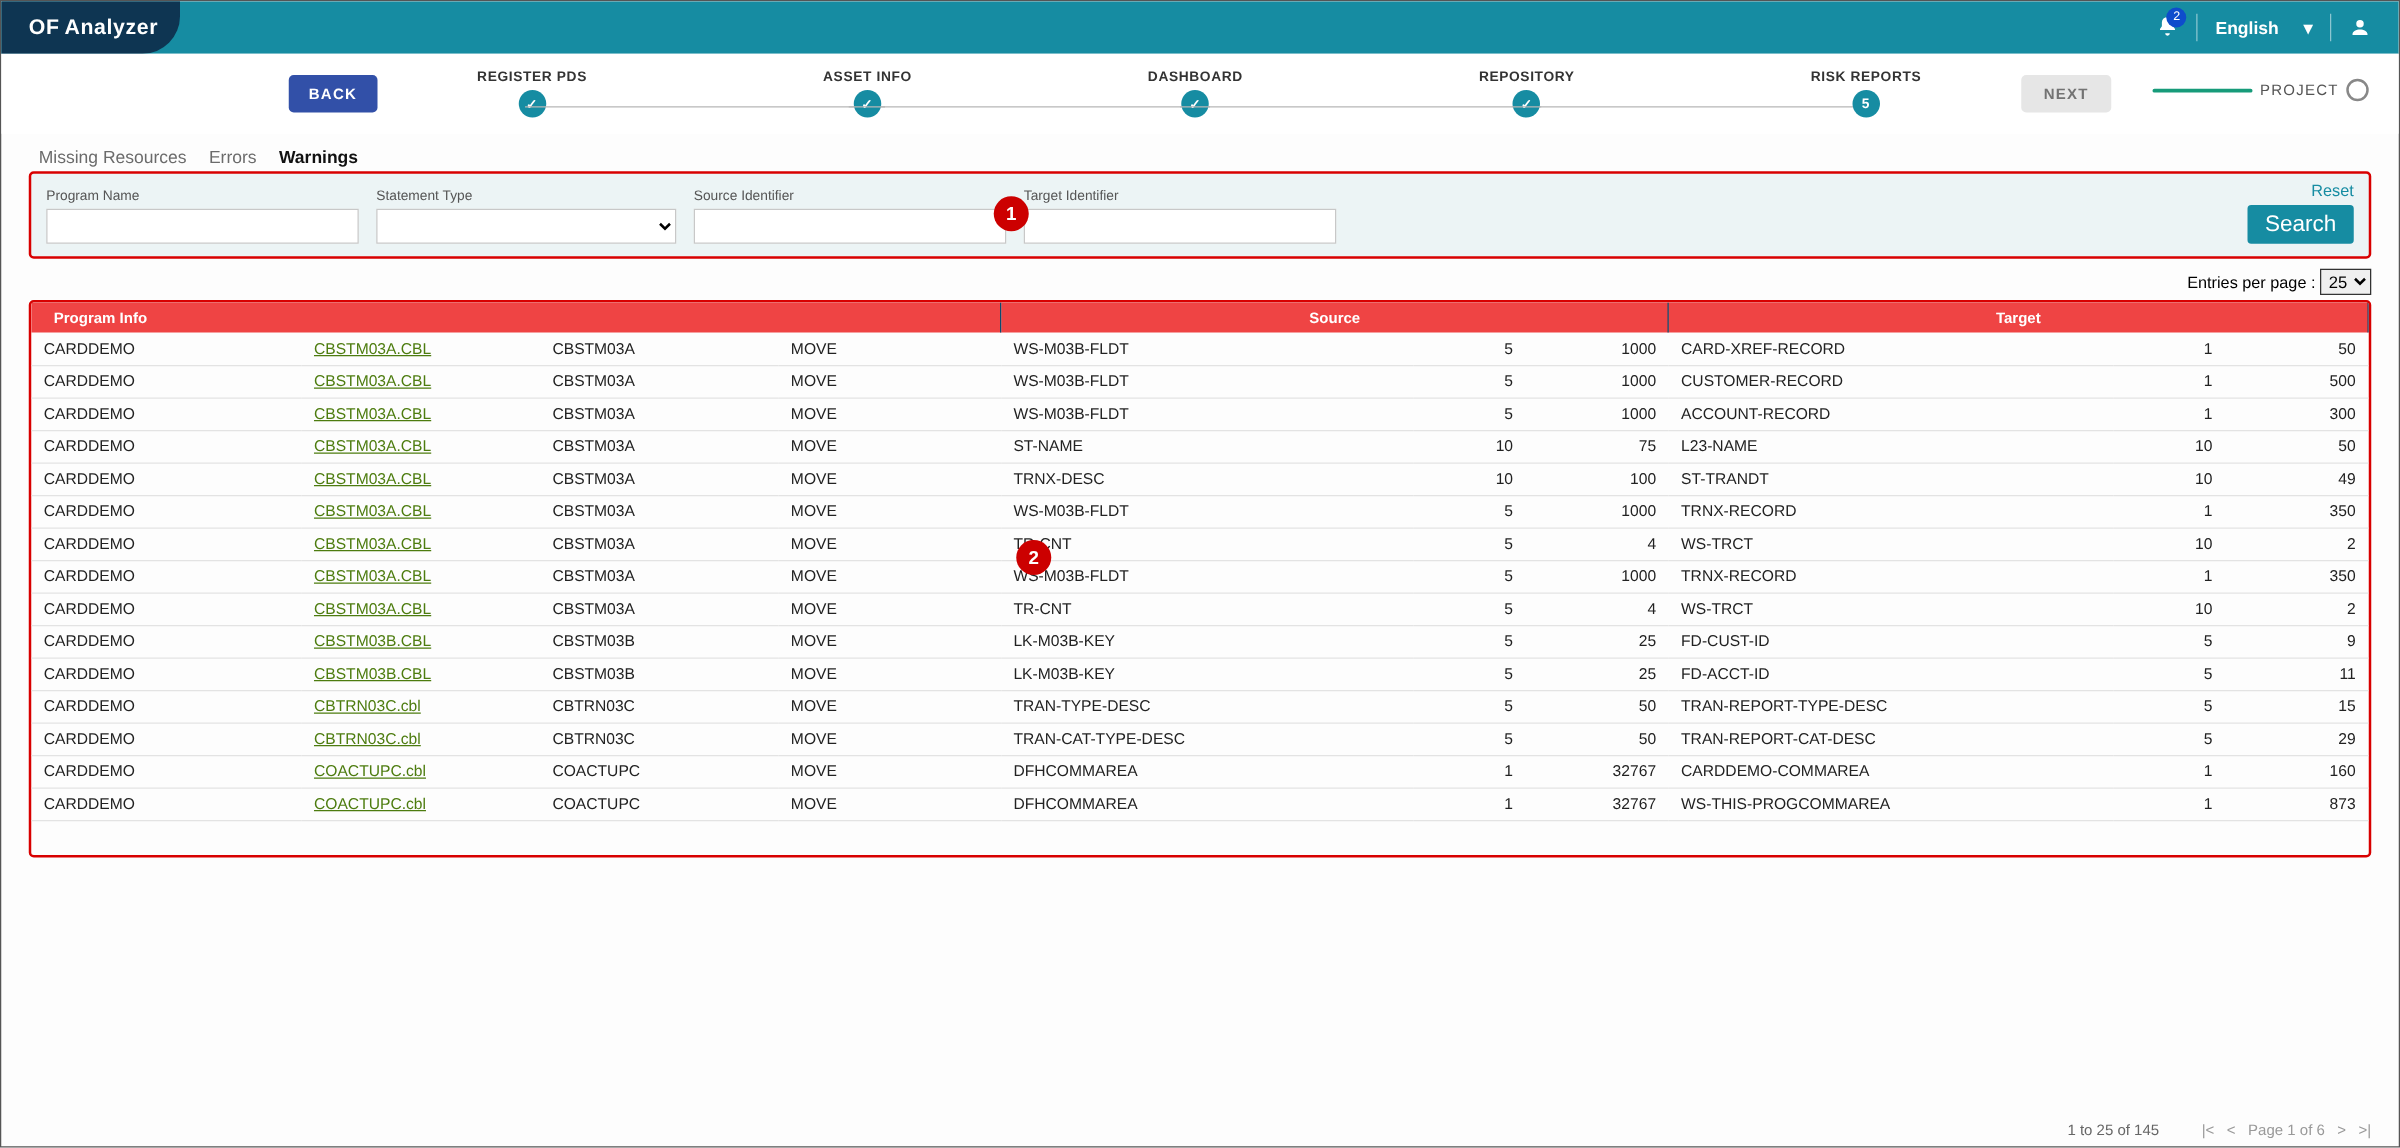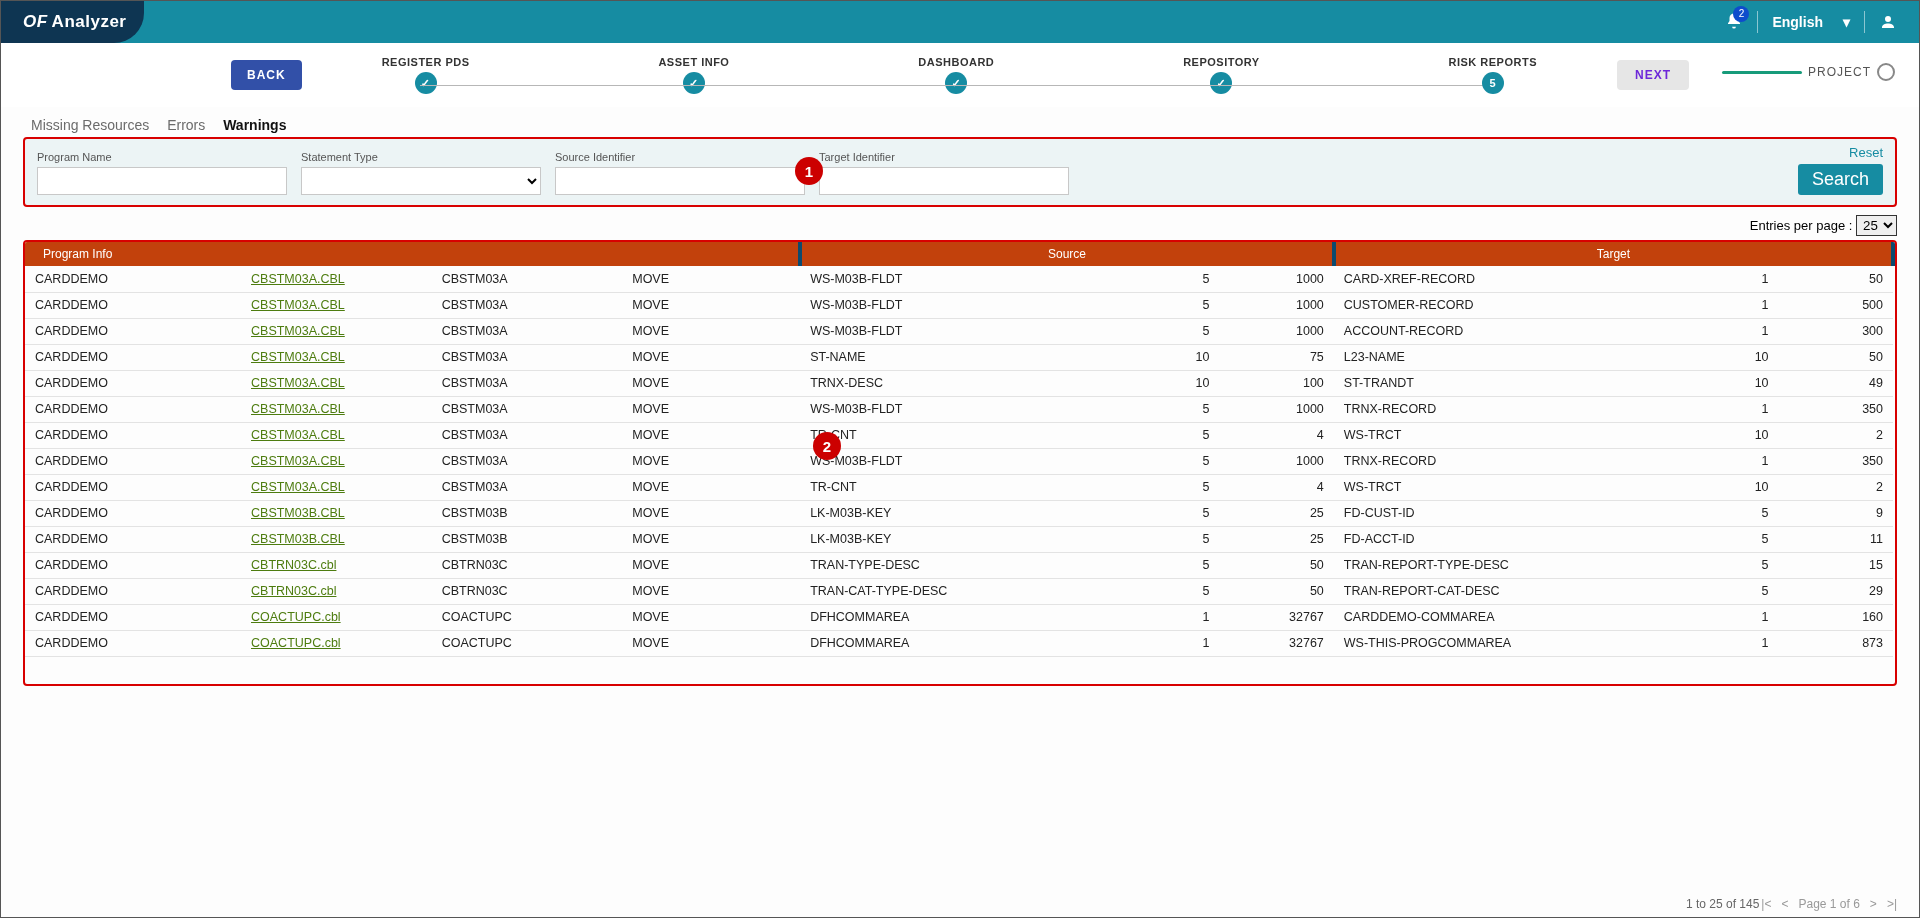--- a/index.html
+++ b/index.html
@@ -32,21 +32,21 @@
     font-weight:700; letter-spacing:1px; font-size:12px; cursor:pointer;
   }
   .steps { flex:1; display:flex; align-items:center; justify-content:space-between; padding: 0 80px 0 80px;}
   .step { display:flex; flex-direction:column; align-items:center; font-size:11px; font-weight:700; letter-spacing:0.5px; color:#333;}
   .step-circle {
     width:22px; height:22px; border-radius:50%; background:#168ca2; color:#fff;
     display:flex; align-items:center; justify-content:center; margin-top:4px;
   }
   .step-line { flex:1; height:1px; background:#b7b7b7; margin:20px -50px 0 -50px;}
   .next-btn {
-    background:#e6e6e6; color:#6d28d9; border:none; border-radius:4px; padding:8px 18px;
+    background:#e6e6e6; color:#737373; border:none; border-radius:4px; padding:8px 18px;
     font-weight:700; letter-spacing:1px; font-size:12px; cursor:default;
   }
   .project-pill{
     position:absolute; right:24px; top:20px; display:flex;align-items:center; gap:6px;
     font-size:12px; font-weight:400; letter-spacing:1px; color:#555;
   }
   .project-pill .slider { width:80px; height:3px; background:#179b7a; border-radius:2px;}
   .project-pill .open-circle { width:18px;height:18px;border:2px solid #888;border-radius:50%; }
   
   .tabs { padding: 10px 30px 0 30px; font-size:14px; color:#6b6b6b; }
@@ -74,41 +74,41 @@
   .callout {
     position:absolute; width:28px;height:28px;border-radius:50%;background:#cc0000;color:#fff;
     display:flex;align-items:center;justify-content:center;font-weight:700;font-size:15px; z-index:50;
   }
   
   .epp { text-align:right; padding: 8px 22px 4px 0; font-size:13px;}
   .epp select{ border:1px solid #333; padding:1px 2px;}
   
   .table-wrap { margin: 0 22px; border:2px solid #d80000; border-radius:4px; height: 446px; overflow:hidden; position:relative;}
   table { width:100%; border-collapse:collapse; font-size:12.5px;}
-  thead .group-head th { background:#c2410c; color:#fff; font-weight:400; border-right:4px solid #0c4a6e; height:24px; font-size:12px;}
+  thead .group-head th { background:#ef4444; color:#fff; font-weight:700; border-right:1px solid #0c4a6e; height:24px; font-size:12px;}
   thead .col-head th { background:#9e9e9e; color:#fff; font-weight:600; height:24px; font-size:12px; text-align:left; padding:0 10px;}
   thead .col-head th.num{text-align:right;}
   tbody td { border-bottom:1px solid #e3e3e3; padding:5px 10px; height:26px; color:#222;}
   tbody td.num { text-align:right;}
   tbody td a { color:#4d7c0f; text-decoration:underline;}
   
   .pager {
     position:absolute; bottom:6px; right:22px; font-size:12px; color:#666;
-    display:flex; align-items:center; gap:2px;
+    display:flex; align-items:center; gap:34px;
   }
   .pager .pbtns{ display:flex; gap:10px; color:#999;}
   .pager .pbtns span{cursor:pointer;}
   .icon-svg{width:18px;height:18px;fill:#fff;}
 </style>
 </head>
 <body>
 
 <div class="top-header">
   <div class="logo-block">
-    <span style="font-style:italic">OF</span>
+    <span style="">OF</span>
     <span>Analyzer</span>
   </div>
   <div class="header-right">
     <div class="bell-wrap">
       <svg class="icon-svg" viewBox="0 0 24 24">
           <path d="M12 2a6 6 0 00-6 6v4l-2 3v1h16v-1l-2-3V8a6 6 0 00-6-6zm0 20a2.5 2.5 0 002.5-2.5h-5A2.5 2.5 0 0012 22z"></path>
         </svg>
       <span class="notif-badge">2</span>
     </div>
     <div class="vdiv"></div>

